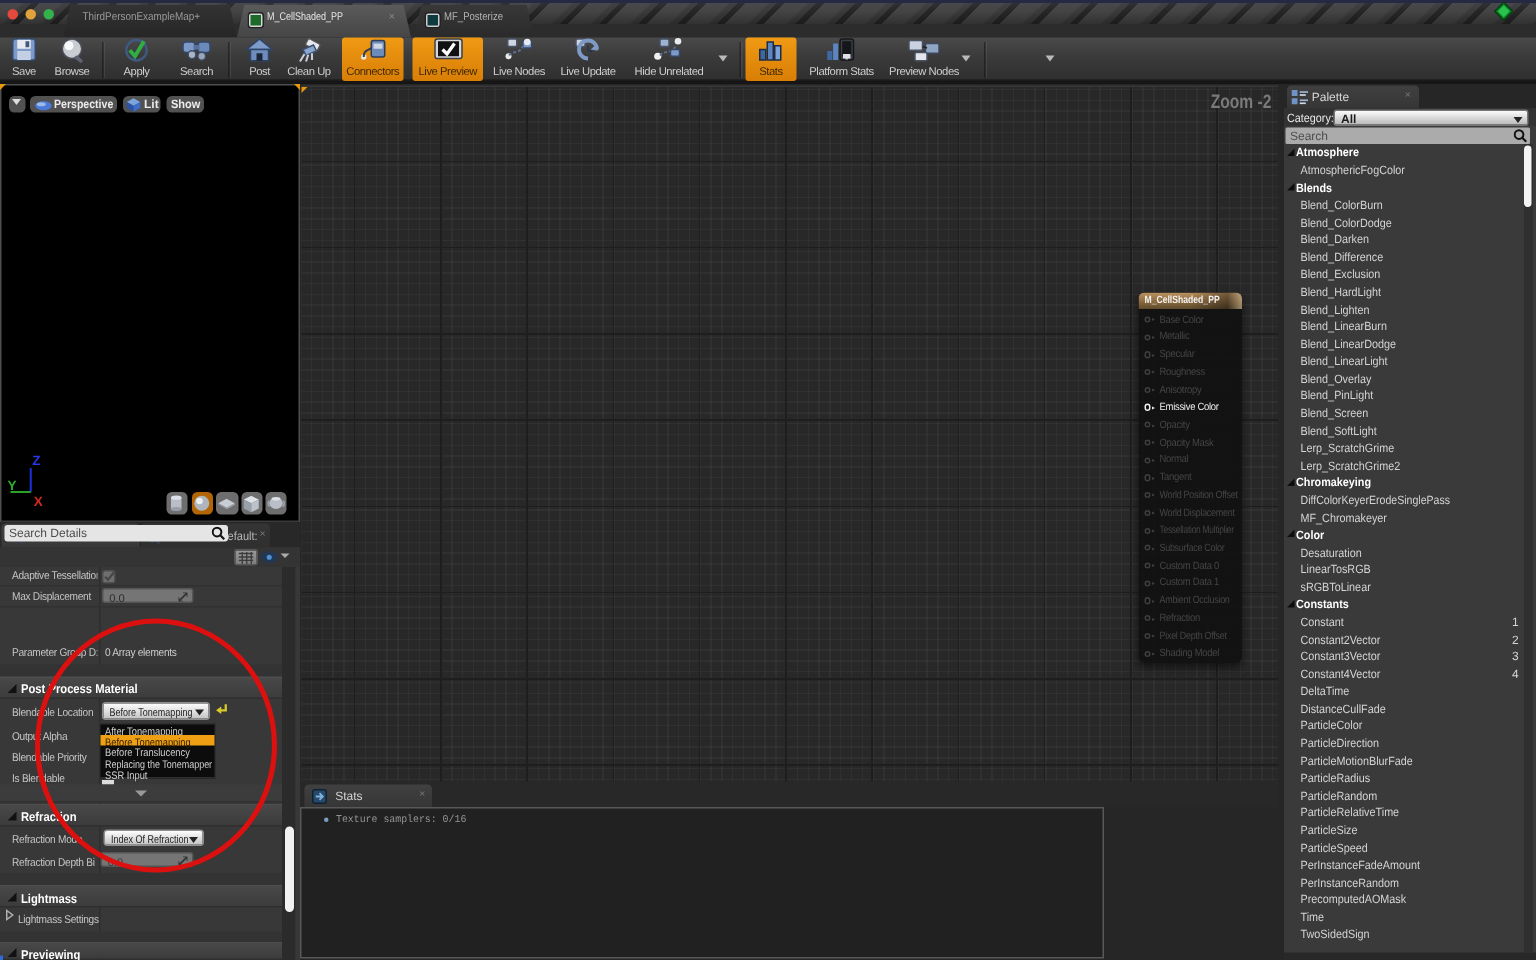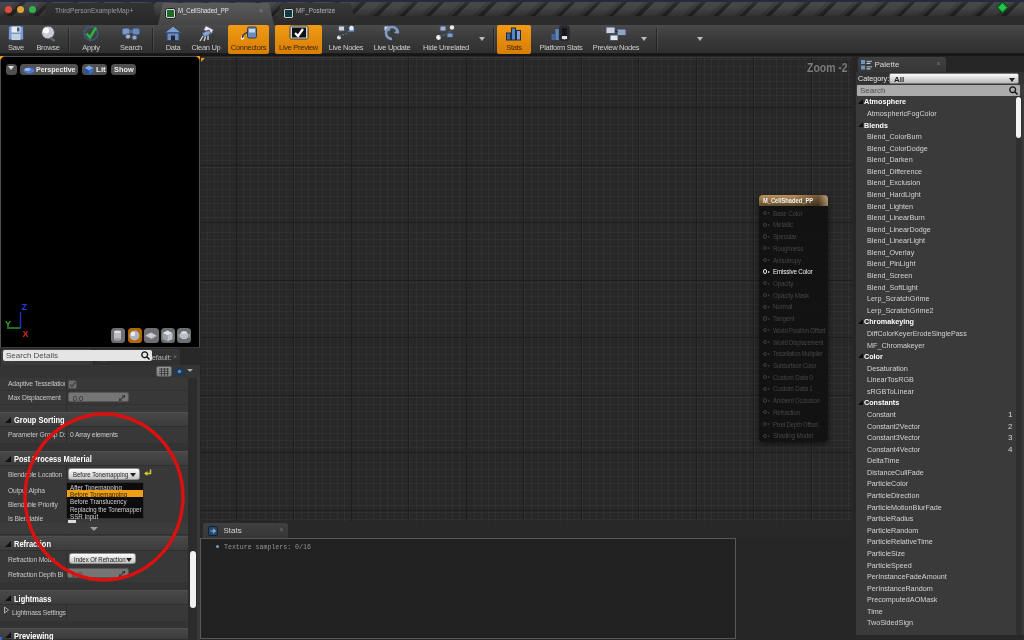--- a/index.html
+++ b/index.html
@@ -157,21 +157,21 @@
         </svg>
       <div class="lb">Search</div>
       </div>
     <div class="abs tsep" style="left:152px;"></div>
     <div class="abs tbtn" style="left:158px;width:30px;">
       <svg class="ic" width="19" height="17">
           <polygon points="9.5,1 18,8 1,8" fill="#7e9bc9" stroke="#2f4568"></polygon>
           <rect x="3.5" y="8" width="12" height="7.5" fill="#6f8dbc" stroke="#2f4568"></rect>
           <rect x="7.5" y="10.5" width="4" height="5" fill="#1c2636"></rect>
         </svg>
-      <div class="lb">Data</div>
+      <div class="lb">Post</div>
       </div>
     <div class="abs tbtn" style="left:189px;width:34px;">
       <svg class="ic" width="20" height="17">
           <rect x="10" y="0.5" width="9" height="5" rx="1" transform="rotate(28 10 0)" fill="#e6e9ee" stroke="#555"></rect>
           <path d="M6 8 L13 5 L15 9 L8 12 Z" fill="#8aa6cf" stroke="#3a4f72"></path>
           <path d="M7 11 L4 16 M9.5 11.5 L8 16 M12 10.5 L12 15" stroke="#c9ccd2" stroke-width="1.4"></path>
         </svg>
       <div class="lb">Clean Up</div>
       </div>
     <div class="abs tbtn orange" style="left:228px;width:41px;">
@@ -694,24 +694,20 @@
       </div>
     <div style="position:absolute;left:0;top:55.5px;width:188px;height:1px;background:#313131;"></div>
     <div class="drow-lbl" style="top:45px;"><span class="sx" style="transform:scaleX(.9);">Max Displacement</span></div>
     <div class="inbox" style="left:68.3px;top:43.5px;width:60.5px;height:10px;">
       <span style="position:absolute;left:3.5px;top:1px;font-size:7.5px;color:#2d2d2d;">0.0</span>
       <svg style="position:absolute;right:3px;top:2px;" width="6" height="6">
           <path d="M0 6 L6 0 M6 0 L3 0 M6 0 L6 3 M0 6 L3 6 M0 6 L0 3" stroke="#333" stroke-width="1.1" fill="none"></path>
         </svg>
       </div>
 
-    <div class="dhdr" style="top:63.5px;height:15px;">
-        <span class="arr" style="top:4px;"></span>
-        <span class="t" style="top:2.5px;">Group Sorting</span>
-      </div>
     <div class="drow-lbl" style="top:82px;"><span class="sx" style="transform:scaleX(.9);">Parameter Group D:</span></div>
     <div class="drow-lbl" style="left:70px;top:82px;color:#cdcdcd;width:110px;"><span class="sx" style="transform:scaleX(.9);">0 Array elements</span></div>
     <div style="position:absolute;left:0;top:94.5px;width:188px;height:8px;background:#333;"></div>
 
     <div class="dhdr" style="top:102.5px;height:15px;">
         <span class="arr" style="top:4px;"></span>
         <span class="t" style="top:2.5px;">Post Process Material</span>
       </div>
     <div class="drow-lbl" style="top:121.5px;"><span class="sx" style="transform:scaleX(.9);">Blendable Location</span></div>
     <div class="combo-light" style="left:68.3px;top:119.5px;width:72px;height:12px;">

